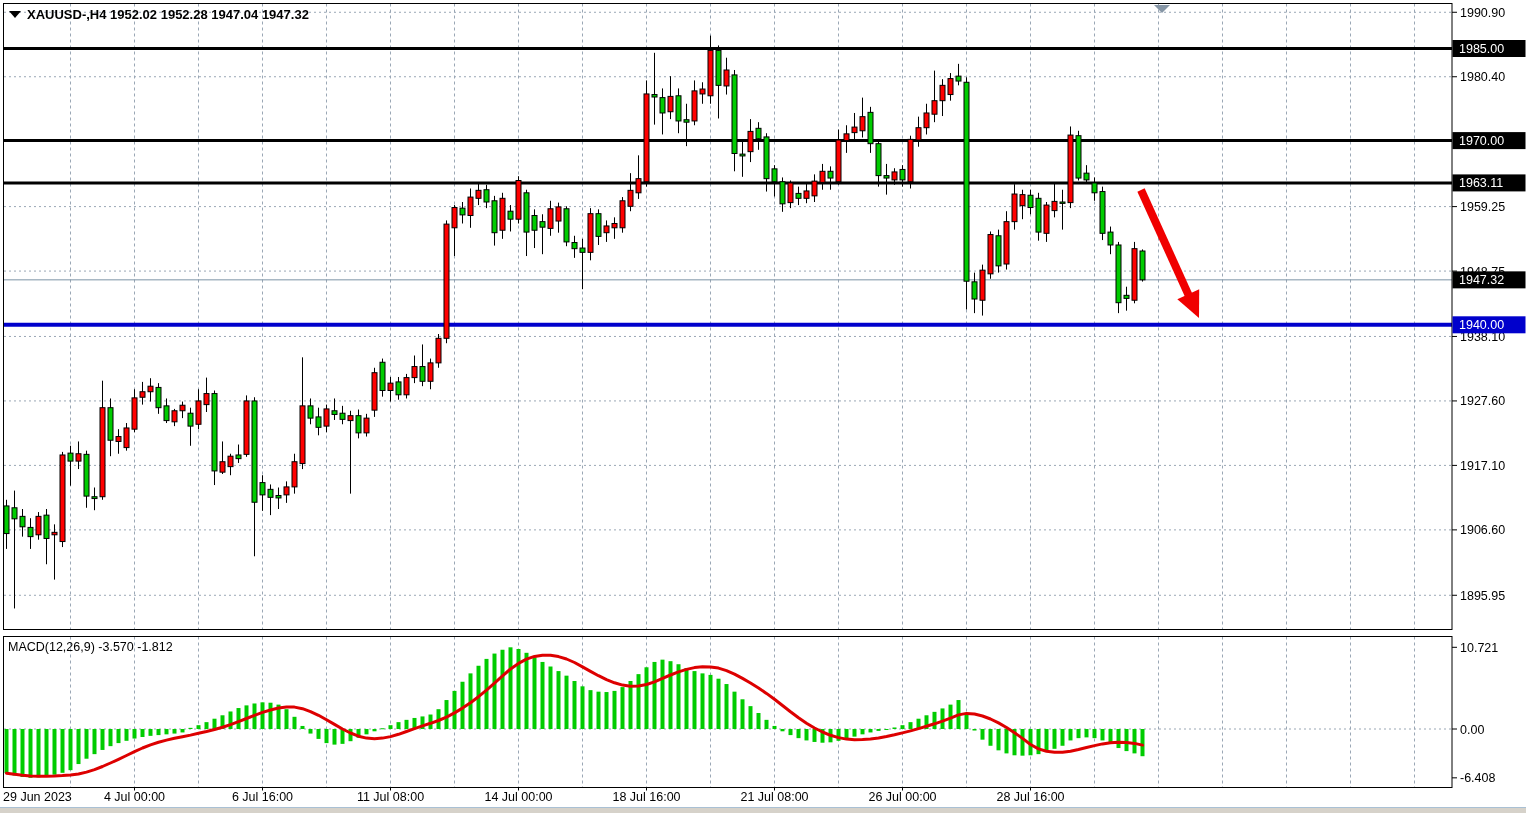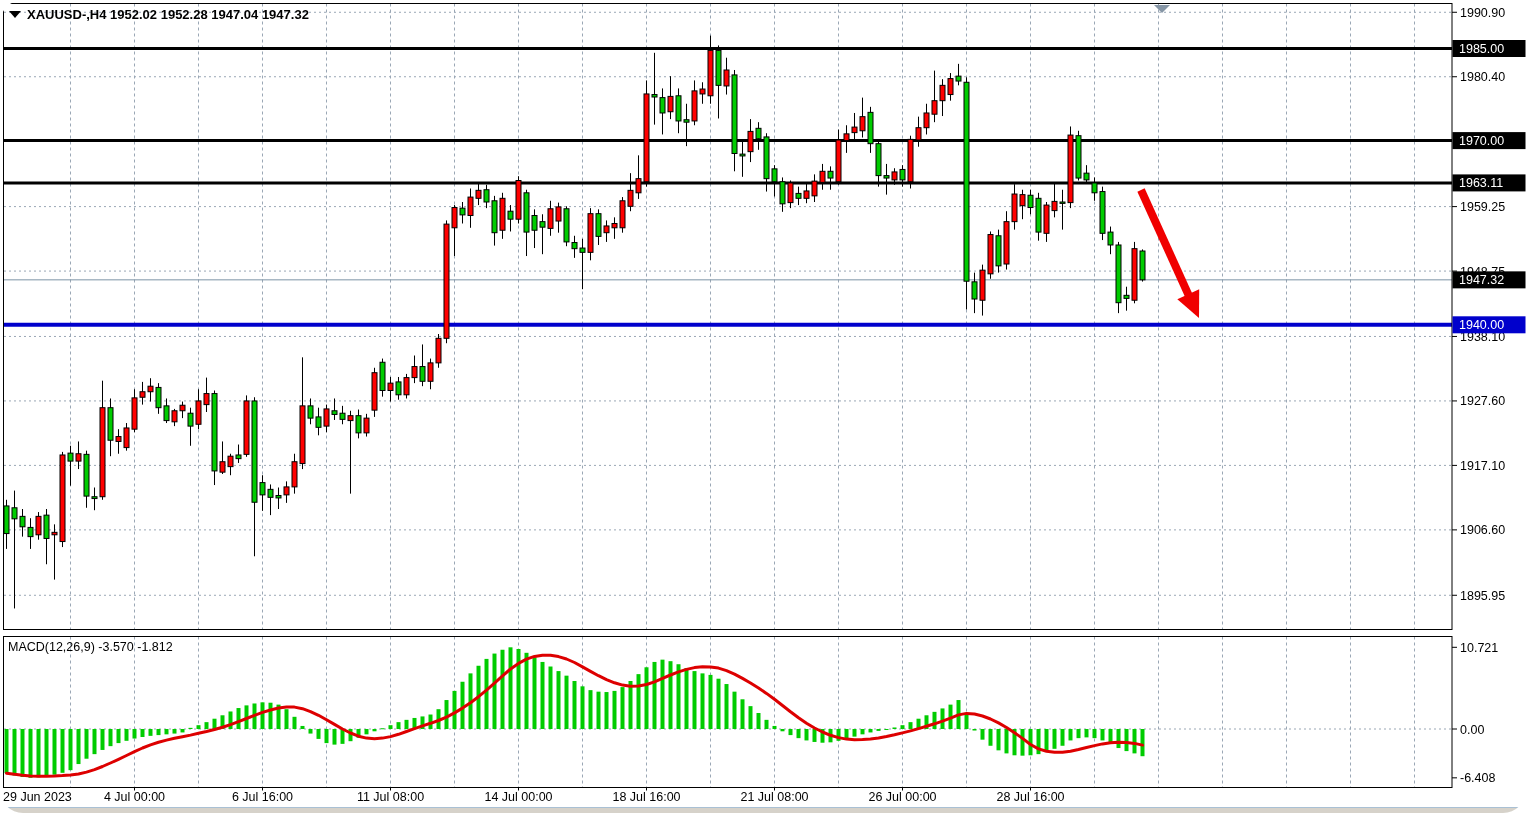--- a/index.html
+++ b/index.html
@@ -1,17 +1,17 @@
 <!DOCTYPE html>
 <html><head>
 <meta charset="utf-8">
 <style>
   html,body{margin:0;padding:0;background:#fff;}
   #win{position:relative;width:1526px;height:813px;background:#fff;overflow:hidden;
-       font-family:"Liberation Sans",sans-serif;border-radius:23px;}
+       font-family:"Liberation Sans",sans-serif;}
   svg text{font-family:"Liberation Sans",sans-serif;}
 </style>
 </head>
 <body>
 
 <div id="win">
   <svg id="cv" width="1526" height="813" viewBox="0 0 1526 813">
       <rect x="0" y="0" width="1526" height="813" fill="#ffffff"></rect>
       <g>
         <line x1="70.5" y1="3.5" x2="70.5" y2="629.5" stroke="#9aa7b5" stroke-dasharray="3,3" stroke-width="1"></line>

